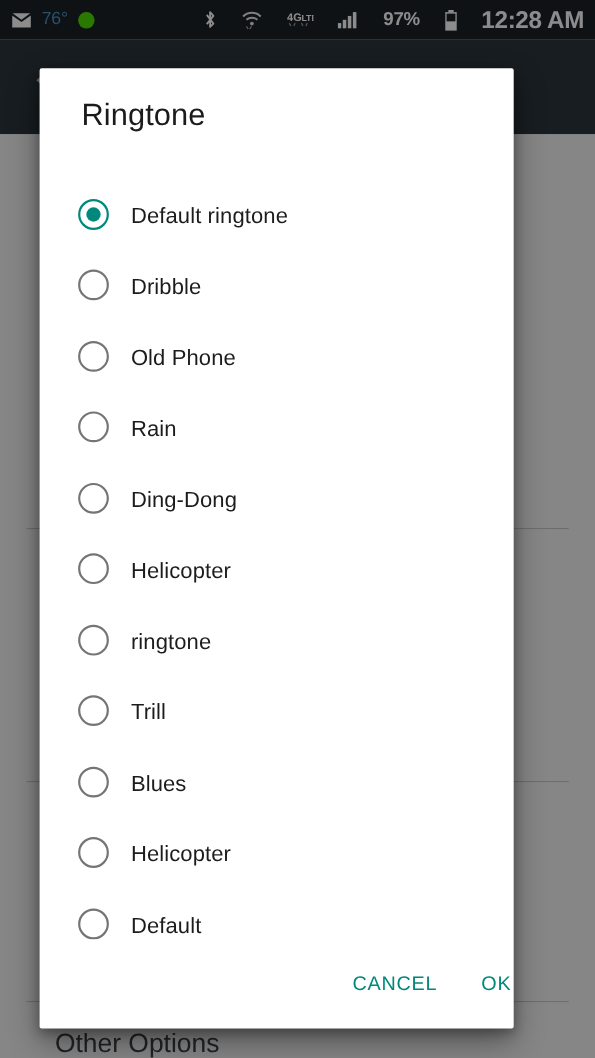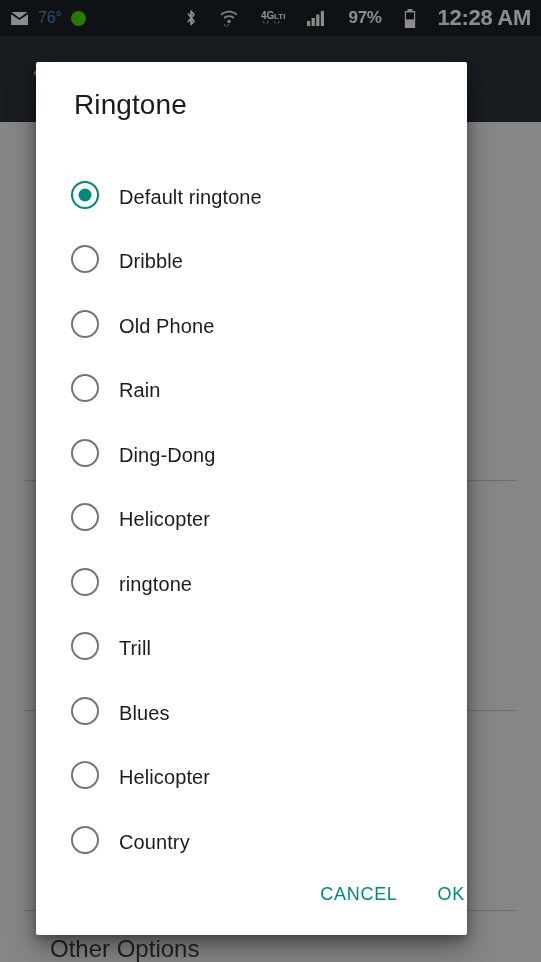--- a/index.html
+++ b/index.html
@@ -317,21 +317,21 @@
       <div class="radio-row">
         <span class="radio-outer"></span>
         <span class="radio-label">Blues</span>
       </div>
       <div class="radio-row">
         <span class="radio-outer"></span>
         <span class="radio-label">Helicopter</span>
       </div>
       <div class="radio-row">
         <span class="radio-outer"></span>
-        <span class="radio-label">Country</span>
+        <span class="radio-label">Default</span>
       </div>
     </div>
 
   <div id="dialog-actions">
     <button class="dialog-btn">CANCEL</button>
     <button class="dialog-btn">OK</button>
   </div>
 </div>
 
 </body></html>

